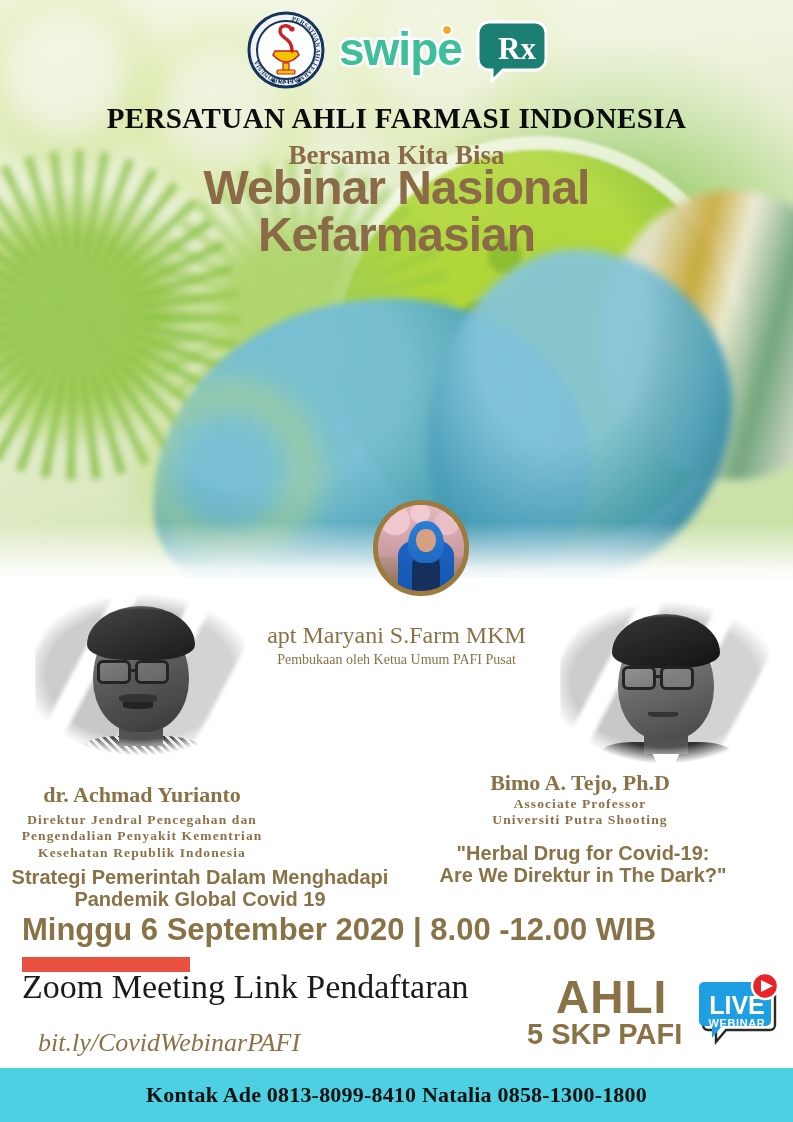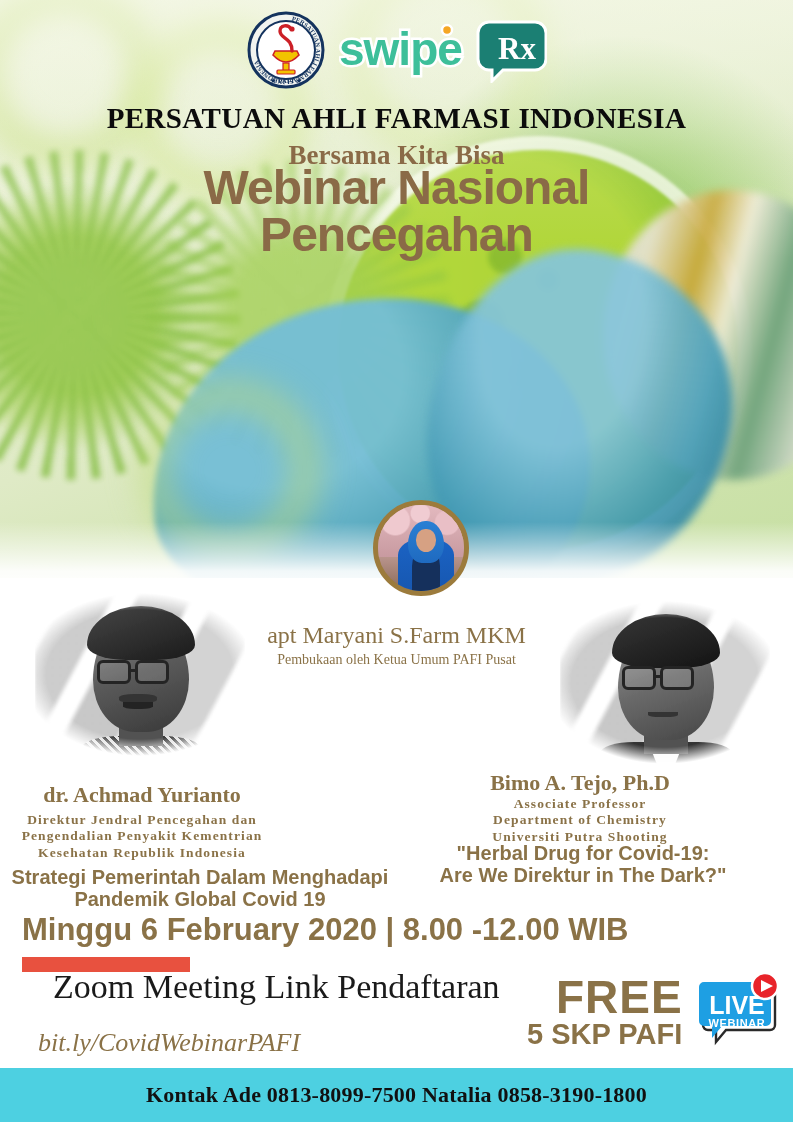--- a/index.html
+++ b/index.html
@@ -269,21 +269,21 @@
     font-weight:bold; font-size:31px; color:#8a7247;
     letter-spacing:0px; white-space:nowrap;
   }
   .red-bar {
     position:absolute; left:22px; top:957px; width:168px; height:15px;
     background:#e8513f;
   }
   .zoom-line {
     position:absolute; left:22px; top:968px;
     font-family:"Liberation Serif", serif;
-    font-size:34px; color:#1a1a1a; white-space:nowrap;margin-left:31px;
+    font-size:34px; color:#1a1a1a; white-space:nowrap;
   }
   .bitly {
     position:absolute; left:38px; top:1028px;
     font-family:"Liberation Serif", serif;
     font-size:26px; color:#8a7247; white-space:nowrap;font-style:italic;
   }
 
   .free-word {
     position:absolute; left:556px; top:970px;
     font-family:"Liberation Sans", sans-serif;
@@ -366,21 +366,21 @@
                  a11 11 0 0 1 -11 -11 v-26 a11 11 0 0 1 11 -11 z" fill="#1b7f73" stroke="#ffffff" stroke-width="3"></path>
         <text x="178" y="42" text-anchor="middle" font-family="'Liberation Serif',serif" font-size="31" font-weight="bold" fill="#ffffff">Rx</text>
       </svg>
     </div>
   </div>
 
   <div class="org-name">PERSATUAN AHLI FARMASI INDONESIA</div>
   <div class="tagline">Bersama Kita Bisa</div>
   <div class="main-title">
     <div>Webinar Nasional</div>
-    <div>Pencegahan</div>
+    <div>Kefarmasian</div>
   </div>
 
   <div class="maryani-photo">
     <div class="mar-blossom"></div>
     <div class="mar-body"></div>
     <div class="mar-inner"></div>
     <div class="mar-hijab"></div>
     <div class="mar-face"></div>
   </div>
   <div class="maryani-name">apt Maryani S.Farm MKM</div>
@@ -422,44 +422,43 @@
       <div class="p-hair" style="background:linear-gradient(160deg,#3c3c3c,#1b1b1b);"></div>
       <div class="p-glass-l" style="top:56px;"></div>
       <div class="p-glass-r" style="top:56px;"></div>
       <div class="p-bridge" style="top:65px;"></div>
       <div class="p-mouth" style="top:102px;height:5px;background:#3a3a3a;"></div>
     </div>
   </div>
   <div class="spk-name right-name" style="top:770px;">Bimo A. Tejo, Ph.D</div>
   <div class="spk-aff right-aff" style="top:796px;">
     <div>Associate Professor</div>
-    <div>Department of Chemistry</div>
     <div>Universiti Putra Shooting</div>
   </div>
   <div class="spk-topic" style="left:373px;top:842px;">
     <div>"Herbal Drug for Covid-19:</div>
     <div>Are We Direktur in The Dark?"</div>
   </div>
 
-  <div class="date-line">Minggu  6 February  2020 | 8.00 -12.00 WIB</div>
+  <div class="date-line">Minggu  6 September  2020 | 8.00 -12.00 WIB</div>
   <div class="red-bar"></div>
   <div class="zoom-line">Zoom Meeting  Link  Pendaftaran</div>
   <div class="bitly">bit.ly/CovidWebinarPAFI</div>
 
-  <div class="free-word">FREE</div>
+  <div class="free-word">AHLI</div>
   <div class="skp-word">5 SKP PAFI</div>
 
   <div class="live-badge">
     <svg width="84" height="76" viewBox="0 0 84 76">
       <path d="M6 10 h62 a5 5 0 0 1 5 5 v34 a5 5 0 0 1 -5 5 h-44 l-10 12 v-12 h-8 a5 5 0 0 1 -5 -5 v-34 a5 5 0 0 1 5 -5 z" fill="none" stroke="#2a2a2a" stroke-width="2.4" transform="translate(4,4)"></path>
       <path d="M6 10 h62 a5 5 0 0 1 5 5 v34 a5 5 0 0 1 -5 5 h-44 l-10 12 v-12 h-8 a5 5 0 0 1 -5 -5 v-34 a5 5 0 0 1 5 -5 z" fill="#1e9fe3"></path>
       <text x="39" y="42" text-anchor="middle" font-family="'Liberation Sans',sans-serif" font-size="25" font-weight="bold" fill="#ffffff">LIVE</text>
       <text x="39" y="55" text-anchor="middle" font-family="'Liberation Sans',sans-serif" font-size="11" font-weight="bold" fill="#ffffff" letter-spacing="0.6">WEBINAR</text>
       <circle cx="67" cy="14" r="13" fill="#e8242a" stroke="#ffffff" stroke-width="2.5"></circle>
       <path d="M63 8 L75 14 L63 20 Z" fill="#ffffff"></path>
     </svg>
   </div>
 
   <div class="footer">
-    <span class="footer-text">Kontak Ade 0813-8099-7500 Natalia 0858-3190-1800</span>
+    <span class="footer-text">Kontak Ade 0813-8099-8410 Natalia 0858-1300-1800</span>
   </div>
 
 </div>
 
 </body></html>

